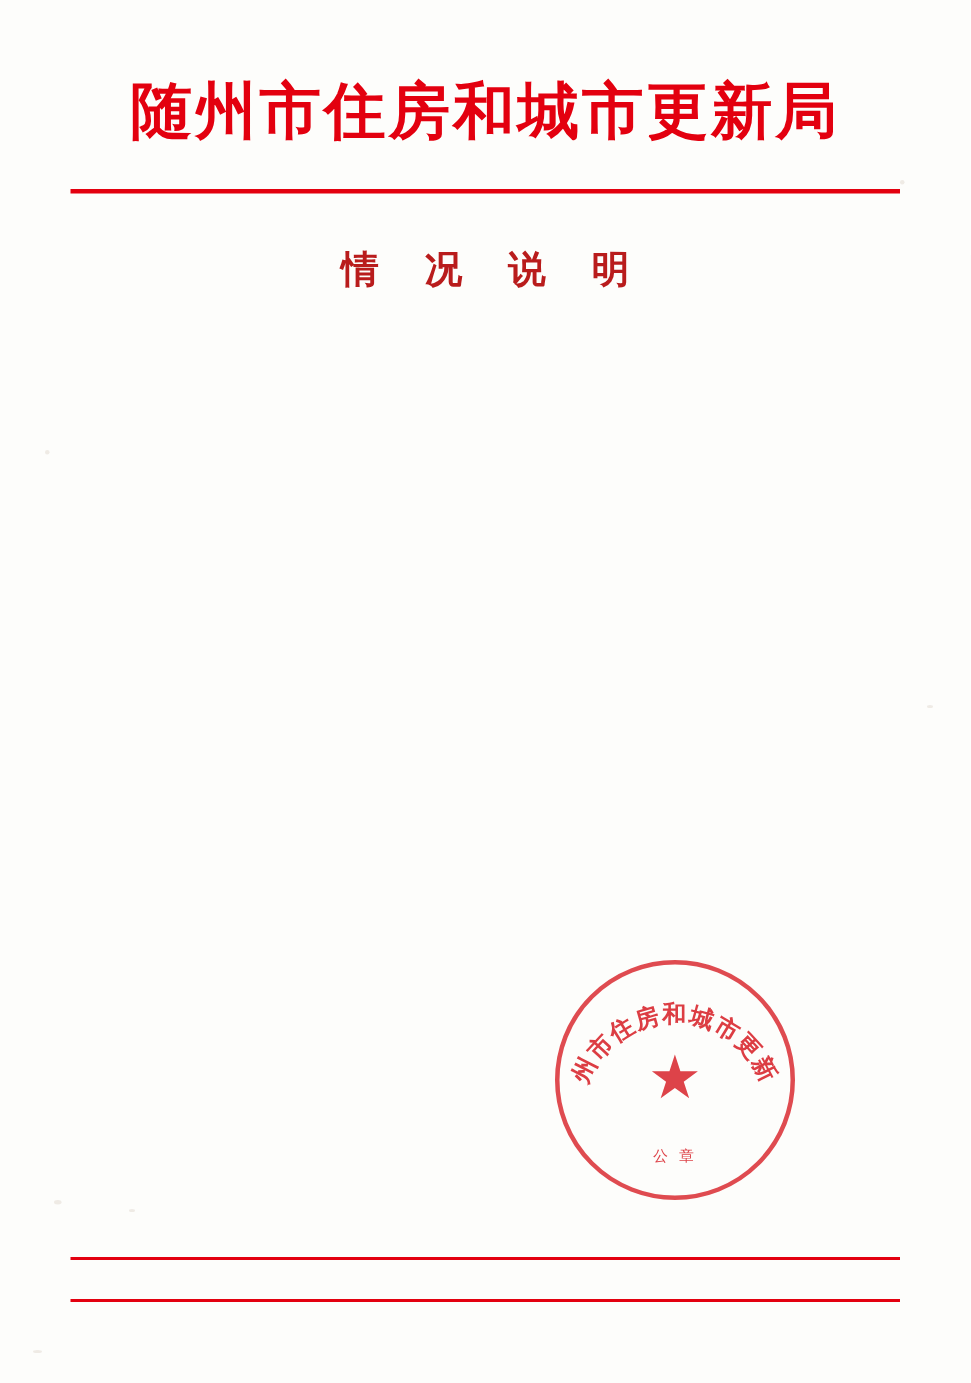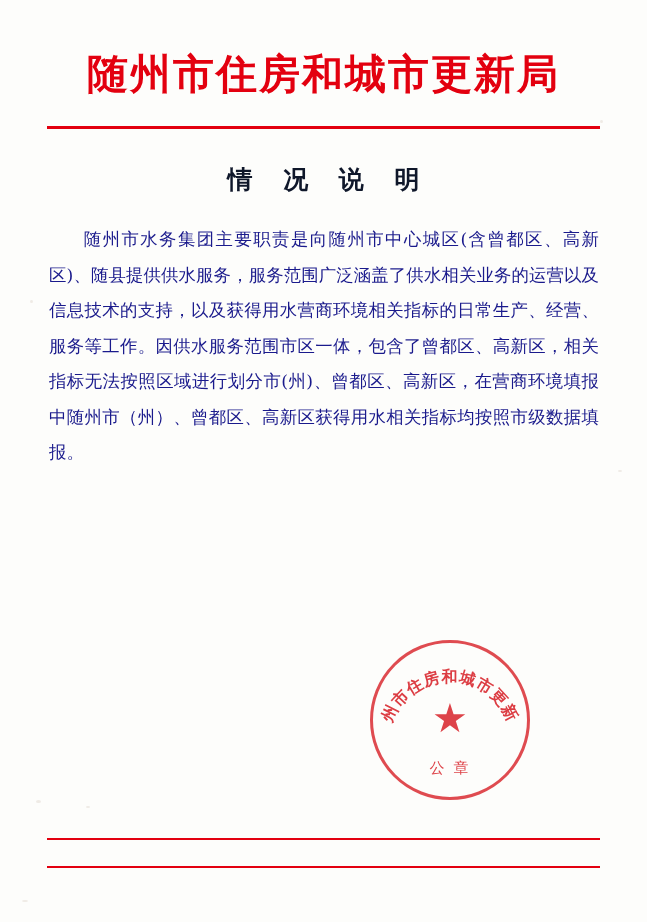--- a/index.html
+++ b/index.html
@@ -55,21 +55,21 @@
     height: 3px;
     background: #e3000f;
   }
 
   .doc-title {
     position: absolute;
     top: 163px;
     left: 0;
     width: 647px;
     text-align: center;
-    color: #0f172a;
+    color: #b91c1c;
     font-family: "DejaVu Serif", "Liberation Serif", serif;
     font-weight: bold;
     font-size: 25px;
     letter-spacing: 11px;
     text-indent: 11px;
   }
 
   .body-text {
     position: absolute;
     top: 222px;
@@ -128,21 +128,21 @@
     letter-spacing: 1px;
   }
   .seal-bottom {
     position: absolute;
     left: 0;
     bottom: 22px;
     width: 160px;
     text-align: center;
     color: #d8232a;
     font-family: "DejaVu Serif", "Liberation Serif", serif;
-    font-size: 15px;
+    font-size: 10px;
     letter-spacing: 2px;
     opacity: 0.85;
   }
 
   .date-line {
     position: absolute;
     right: 63px;
     top: 733px;
     color: #1a1a8c;
     font-family: "DejaVu Serif", "Liberation Serif", serif;
@@ -181,21 +181,20 @@
 
   <div class="letterhead">
     <div class="letterhead-title">随州市住房和城市更新局</div>
   </div>
 
   <div class="rule-top"></div>
 
   <div class="doc-title">情 况 说 明</div>
 
   <div class="body-text">
-    <p class="para">随州市水务集团主要职责是向随州市中心城区(含曾都区、高新区)、随县提供供水服务，服务范围广泛涵盖了供水相关业务的运营以及信息技术的支持，以及获得用水营商环境相关指标的日常生产、经营、服务等工作。因供水服务范围市区一体，包含了曾都区、高新区，相关指标无法按照区域进行划分市(州)、曾都区、高新区，在营商环境填报中随州市（州）、曾都区、高新区获得用水相关指标均按照市级数据填报。</p>
   </div>
 
   <div class="seal">
     <div class="seal-ring"></div>
     <svg class="seal-arc" viewBox="0 0 160 160">
       <defs>
         <path id="arcpath" d="M 20,88 A 62,62 0 0 1 140,88"></path>
       </defs>
       <text>
         <textPath href="#arcpath" startOffset="50%" text-anchor="middle">随州市住房和城市更新局</textPath>

